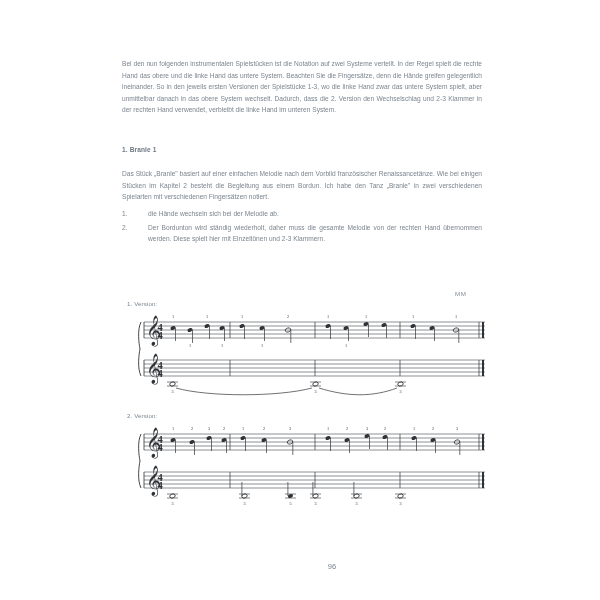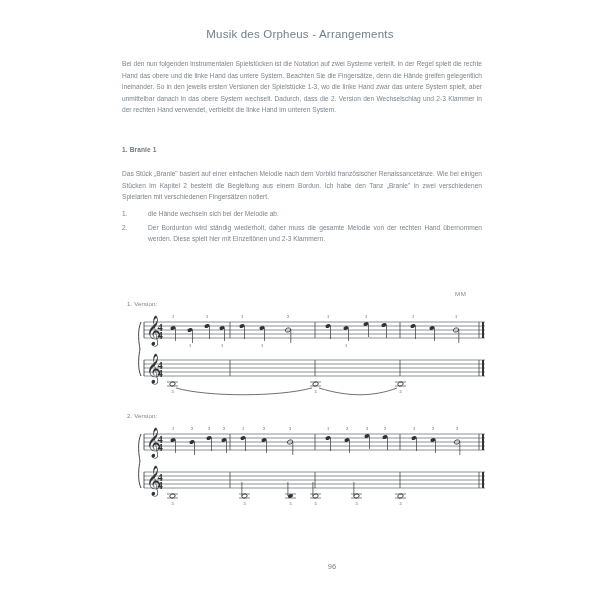--- a/index.html
+++ b/index.html
@@ -117,21 +117,20 @@
     margin-left: 32px;
   }
 
   svg { display: block; overflow: visible; }
 </style>
 </head>
 <body>
 
 <div class="page">
 
-  <div class="page-title">Musik des Orpheus - Arrangements</div>
 
   <div class="body-block" id="intro-paragraph">Bei den nun folgenden instrumentalen Spielstücken ist die Notation auf zwei Systeme verteilt. In der Regel spielt die rechte Hand das obere und die linke Hand das untere System. Beachten Sie die Fingersätze, denn die Hände greifen gelegentlich ineinander. So in den jeweils ersten Versionen der Spielstücke 1-3, wo die linke Hand zwar das untere System spielt, aber unmittelbar danach in das obere System wechselt. Dadurch, dass die 2. Version den Wechselschlag und 2-3 Klammer in der rechten Hand verwendet, verbleibt die linke Hand im unteren System.</div>
 
   <div class="section-heading">1. Branle 1</div>
 
   <div class="body-block" id="branle-paragraph">Das Stück „Branle" basiert auf einer einfachen Melodie nach dem Vorbild französischer Renaissancetänze. Wie bei einigen Stücken im Kapitel 2 besteht die Begleitung aus einem Bordun. Ich habe den Tanz „Branle" in zwei verschiedenen Spielarten mit verschiedenen Fingersätzen notiert.</div>
 
   <div class="num-list">
     <div class="num-item">
       <span class="num-marker">1.</span>

